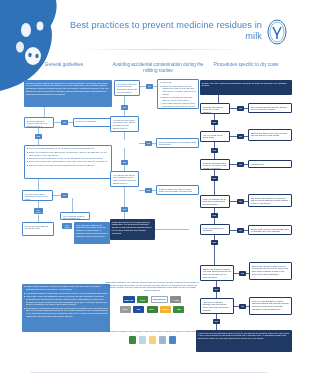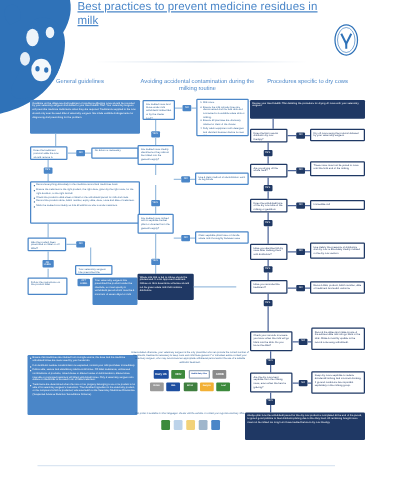--- a/index.html
+++ b/index.html
@@ -12,24 +12,24 @@
     position:relative;
   }
   .poster{position:absolute;inset:0;}
 
   
   .cow-wrap{position:absolute;left:0;top:0;width:62px;height:112px;}
   .cow-wrap svg{display:block;}
 
   
   .title{
-    position:absolute;left:62px;top:0;width:200px;
-    text-align:left;
+    position:absolute;left:62px;top:20px;width:200px;
+    text-align:right;
     font-size:9.2px;line-height:11px;
-    color:#4a86c8;font-weight:400;letter-spacing:.1px;text-decoration:underline;
+    color:#4a86c8;font-weight:400;letter-spacing:.1px;
   }
   .crest{position:absolute;left:264px;top:18px;width:26px;height:28px;}
   .rule{
     position:absolute;left:76px;top:49px;width:170px;height:1px;
     background:linear-gradient(to right,rgba(190,210,232,0),#cfdcea,rgba(190,210,232,0));
   }
 
   
   .colhead{
     position:absolute;text-align:center;

